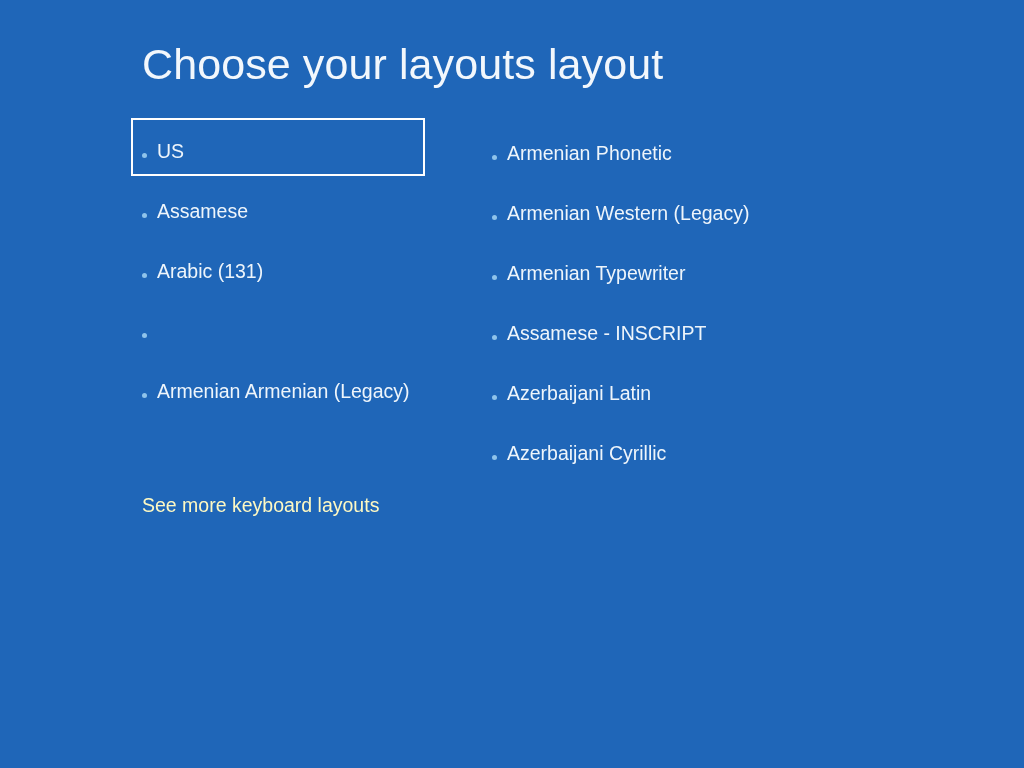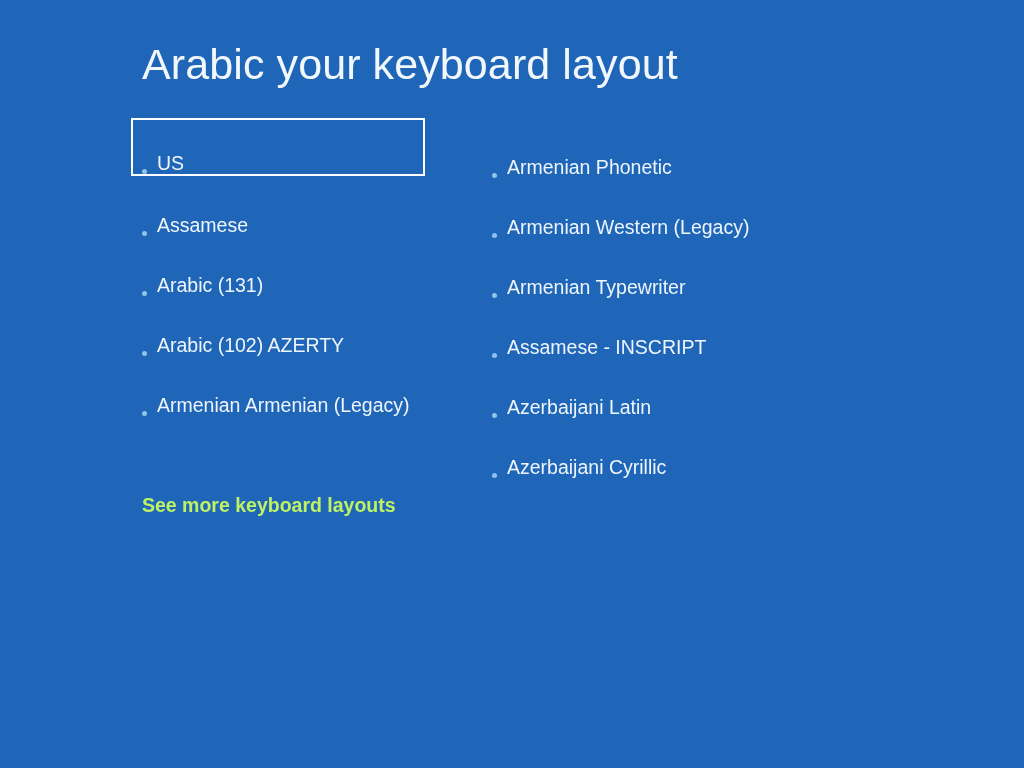--- a/index.html
+++ b/index.html
@@ -44,21 +44,21 @@
   }
   #column-left  { left: 142px; width: 300px; }
   #column-right { left: 492px; width: 330px; }
 
   
   .layout-item {
     position: relative;
     height: 60px;
     box-sizing: border-box;
     display: flex;
-    align-items: flex-end;
+    align-items: center;
     padding-top: 10px;
   }
 
   .bullet {
     flex: 0 0 auto;
     width: 5px;
     height: 5px;
     border-radius: 50%;
     background: #8fc3ea;
     margin-top: 9px;
@@ -86,32 +86,32 @@
     margin-top: 9px;
   }
 
   
   #see-more-link {
     position: absolute;
     left: 142px;
     top: 493px;
     font-size: 19.5px;
     line-height: 24px;
-    font-weight: 700;
-    color: #bef264;
+    font-weight: 400;
+    color: #fef9c3;
     white-space: nowrap;
     cursor: pointer;
   }
 </style>
 </head>
 <body>
 
 <div id="screen">
 
-  <div id="page-title">Arabic your keyboard layout</div>
+  <div id="page-title">Choose your layouts layout</div>
 
   <div class="column" id="column-left">
 
     <div class="layout-item selected">
       <span class="bullet"></span>
       <span class="layout-label">US</span>
     </div>
 
     <div class="layout-item">
       <span class="bullet"></span>
@@ -119,21 +119,20 @@
     </div>
 
     <div class="layout-item">
       <span class="bullet"></span>
       <span class="layout-label">Arabic (131)</span>
     </div>
 
 
     <div class="layout-item">
       <span class="bullet"></span>
-      <span class="layout-label">Arabic (102) AZERTY</span>
     </div>
 
     <div class="layout-item">
       <span class="bullet"></span>
       <span class="layout-label">Armenian Armenian (Legacy)</span>
     </div>
   </div>
 
   <div class="column" id="column-right">
 

